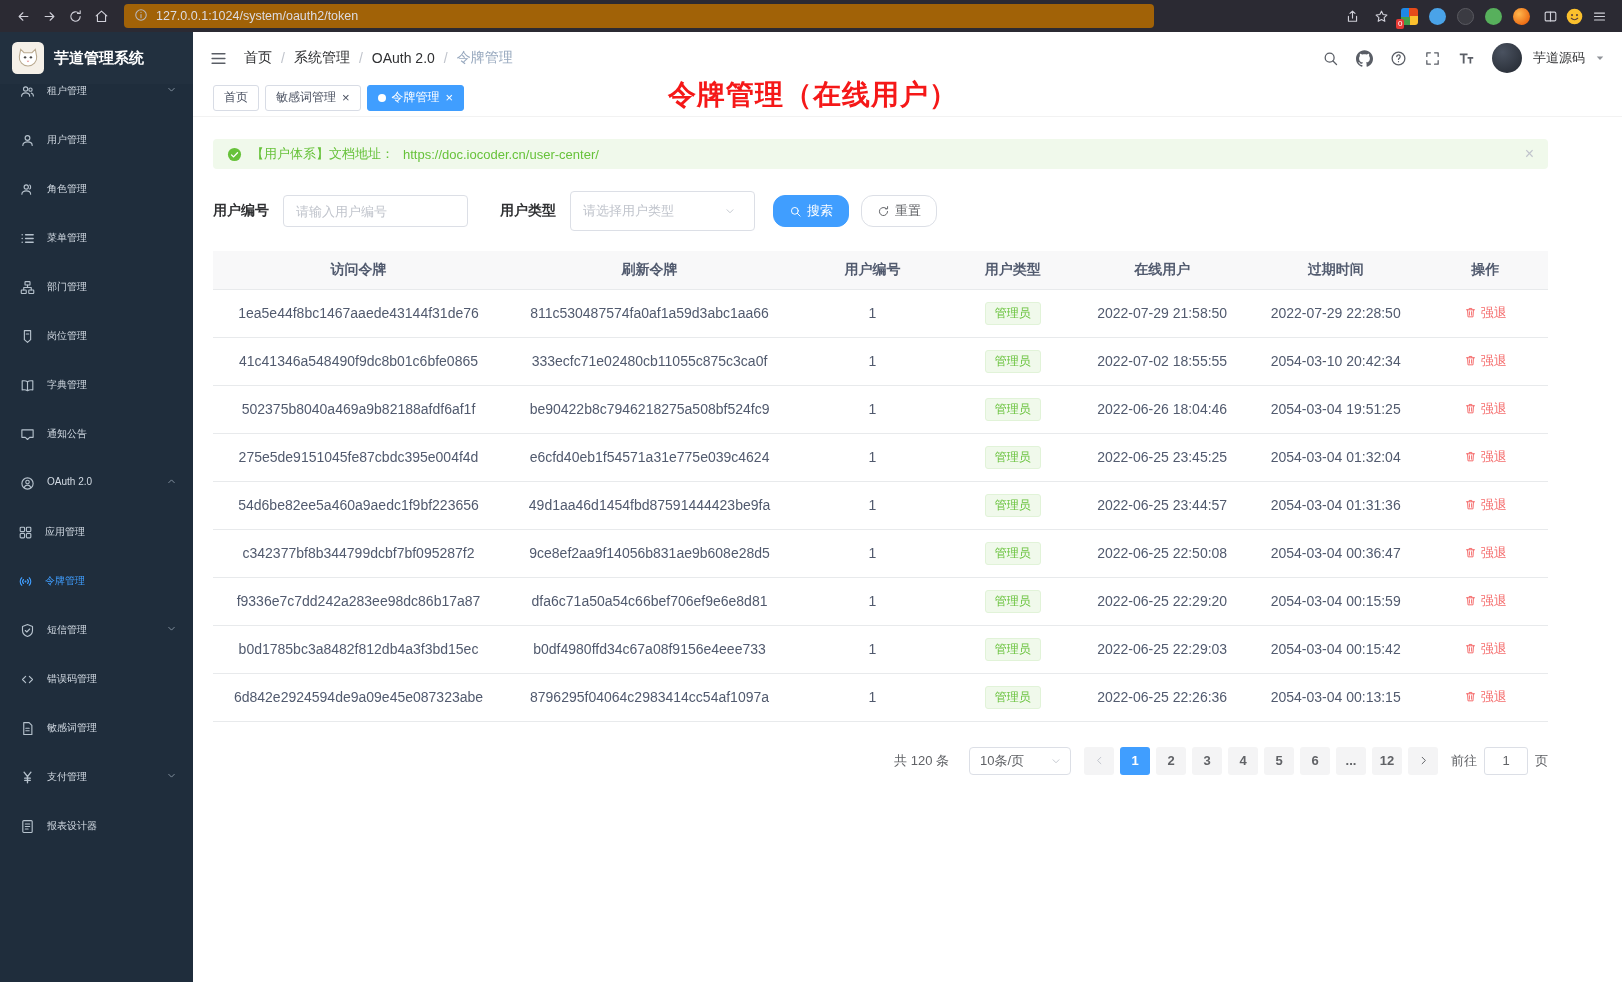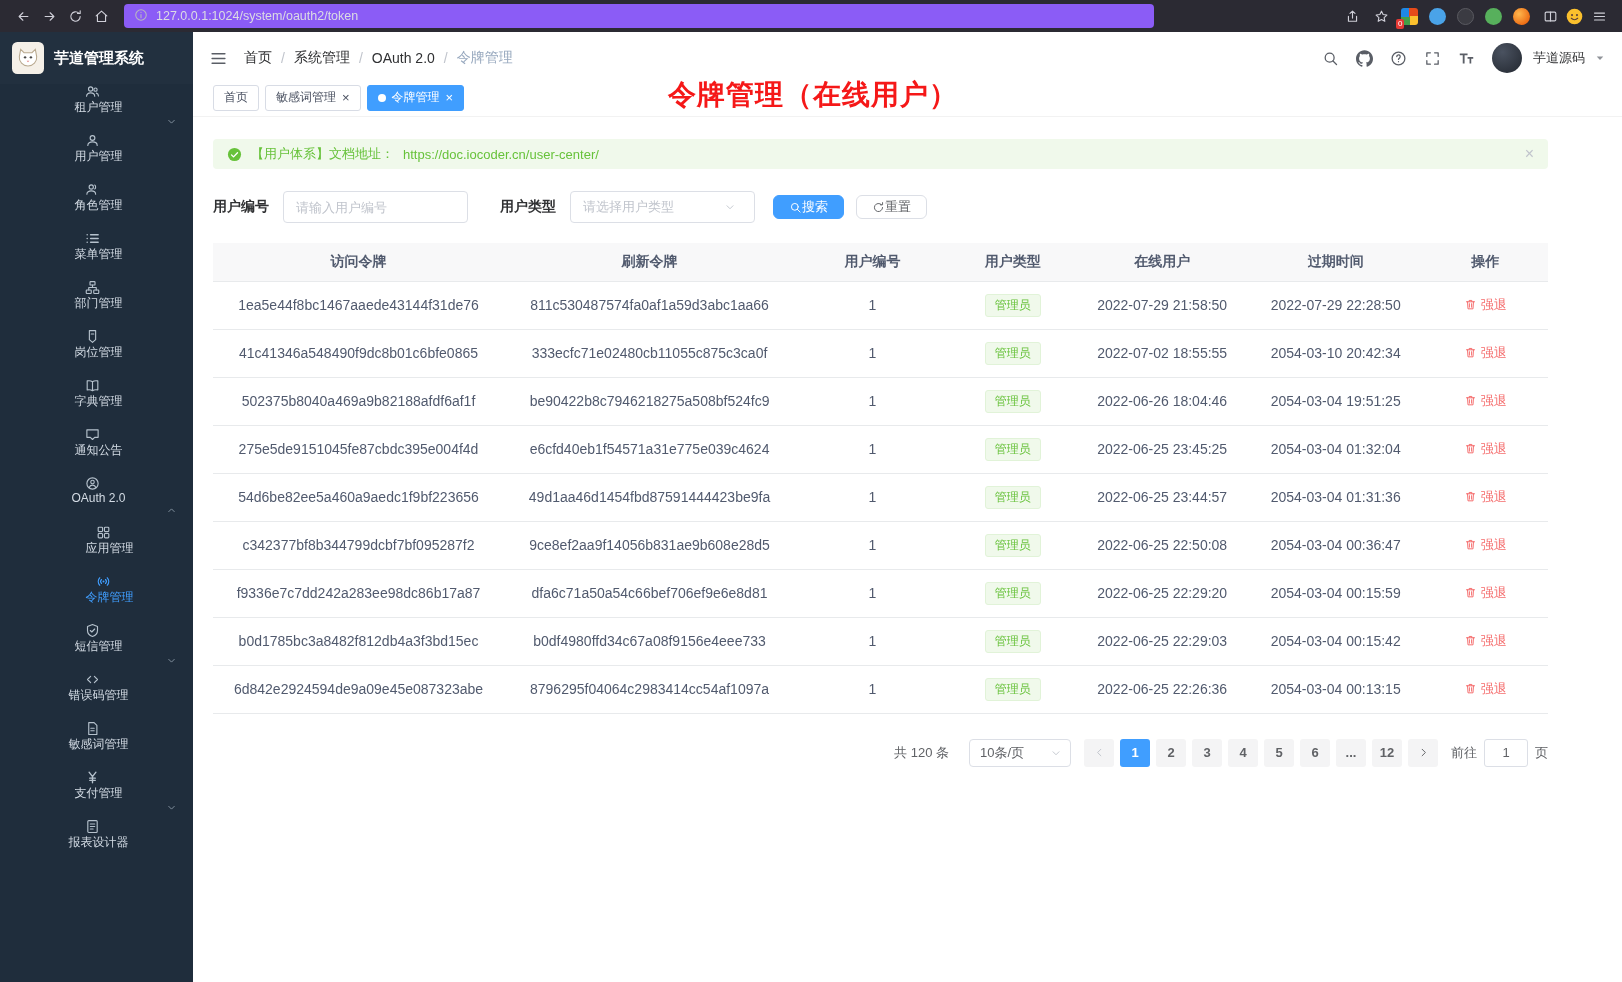--- a/index.html
+++ b/index.html
@@ -5,39 +5,39 @@
   * { box-sizing: border-box; margin: 0; padding: 0; }
   html, body { width: 1622px; height: 982px; overflow: hidden; }
   body { font-family: "Liberation Sans", sans-serif; background: #fff; }
 
   .screen { position: relative; width: 1622px; height: 982px; display: flex; flex-direction: column; overflow: hidden; }
 
   
   .browser { height: 32px; background: #2b2a33; display: flex; align-items: center; padding: 0 10px; color: #d7d7dc; flex: 0 0 auto; }
   .b-icon { width: 26px; height: 24px; display: inline-flex; align-items: center; justify-content: center; border-radius: 4px; color: #cfcfd8; }
   .b-icon svg { width: 15px; height: 15px; }
-  .urlbar { flex: 1; max-width: 1030px; height: 24px; margin: 0 10px; background: #8b5cf6; border-radius: 4px; display: flex; align-items: center; padding: 0 10px; gap: 8px; font-size: 12.5px; color: #dcdce3; }
+  .urlbar { flex: 1; max-width: 1030px; height: 24px; margin: 0 10px; background: #a16207; border-radius: 4px; display: flex; align-items: center; padding: 0 10px; gap: 8px; font-size: 12.5px; color: #dcdce3; }
   .u-info svg { width: 14px; height: 14px; color: #b9b9c0; }
   .b-right { margin-left: auto; display: flex; align-items: center; gap: 3px; }
   .ext { width: 17px; height: 17px; position: relative; display: inline-block; margin: 0 4px; }
   .ext-pixel { background: conic-gradient(#e64a19 0 25%, #fbc02d 0 50%, #43a047 0 75%, #1e88e5 0); border-radius: 3px; }
   .ext .badge { position: absolute; left: -5px; bottom: -4px; background: #e53935; color: #fff; font-size: 8px; line-height: 10px; padding: 0 2px; border-radius: 2px; }
   .c-blue { background: #4aa3e8; border-radius: 50%; }
   .c-dark { background: #3b3b42; border: 1px solid #5a5a61; border-radius: 50%; }
   .c-green { background: #57b05c; border-radius: 50%; }
   .c-orange { background: radial-gradient(circle at 35% 35%, #ffb74d, #e65100); border-radius: 50%; }
   .smiley svg { width: 17px; height: 17px; display: block; }
 
   
   .app { flex: 1; display: flex; min-height: 0; }
   .sidebar { width: 193px; flex: 0 0 193px; background: #1f2d3c; display: flex; flex-direction: column; }
   .logo { height: 52px; display: flex; align-items: center; gap: 10px; padding: 0 12px; color: #fff; font-size: 15px; font-weight: bold; background: #22303f; }
   .logo-img svg { width: 32px; height: 32px; display: block; }
-  .menu-item { height: 49px; display: flex; align-items: center; padding: 0 16px 0 20px; color: #d3dbe4; font-size: 12px; cursor: pointer; flex-direction: column; }
-  .menu-item.sub { padding-left: 42px; }
+  .menu-item { height: 49px; display: flex; padding: 0 16px 0 20px; color: #d3dbe4; font-size: 10px; cursor: pointer; }
+  .menu-item.sub { padding-left: 18px; }
   .mi-icon { width: 15px; height: 15px; margin-right: 12px; color: #b6c2cd; display: inline-flex; }
   .mi-icon svg { width: 15px; height: 15px; }
   .mi-arrow { margin-left: auto; color: #93a1af; display: inline-flex; }
   .mi-arrow svg { width: 11px; height: 11px; }
   .mi-arrow.open svg { transform: rotate(180deg); }
   .menu-item.active, .menu-item.active .mi-icon { color: #409eff; }
 
   .main { flex: 1; min-width: 0; display: flex; flex-direction: column; background: #fff; }
 
   
@@ -69,24 +69,24 @@
   .alert { height: 30px; background: #f0f9eb; border-radius: 4px; display: flex; align-items: center; padding: 0 14px; gap: 9px; font-size: 13px; color: #67c23a; }
   .chk { display: inline-flex; }
   .chk svg { width: 15px; height: 15px; }
   .a-link { color: #67c23a; text-decoration: none; cursor: pointer; }
   .a-close { margin-left: auto; color: #c0c4cc; font-size: 16px; cursor: pointer; }
 
   .filters { display: flex; align-items: center; margin-top: 22px; font-size: 14px; }
   .f-label { font-weight: bold; color: #303133; margin-right: 14px; }
   .f-input { width: 185px; height: 32px; border: 1px solid #dcdfe6; border-radius: 4px; padding: 0 12px; font-size: 13px; color: #606266; font-family: inherit; outline: none; margin-right: 32px; }
   .f-input::placeholder { color: #c0c4cc; }
-  .f-select { width: 185px; height: 32px; border: 1px solid #dcdfe6; border-radius: 4px; display: flex; align-items: center; justify-content: space-between; padding: 0 18px 0 12px; font-size: 13px; color: #c0c4cc; margin-right: 16px; cursor: pointer; }
+  .f-select { width: 185px; height: 40px; border: 1px solid #dcdfe6; border-radius: 4px; display: flex; align-items: center; justify-content: space-between; padding: 0 18px 0 12px; font-size: 13px; color: #c0c4cc; margin-right: 16px; cursor: pointer; }
   .f-caret { display: inline-flex; color: #c0c4cc; }
   .f-caret svg { width: 12px; height: 12px; }
-  .btn { height: 24px; border-radius: 6px; font-size: 13px; display: inline-flex; align-items: center; padding: 0 15px; cursor: pointer; font-family: inherit; }
+  .btn { height: 32px; border-radius: 12px; font-size: 13px; display: inline-flex; align-items: center; gap: 5px; padding: 0 15px; cursor: pointer; font-family: inherit; }
   .btn-primary { background: #409eff; border: 1px solid #409eff; color: #fff; margin-left: 2px; }
   .btn-plain { background: #fff; border: 1px solid #dcdfe6; color: #606266; margin-left: 12px; }
   .btn-ic { display: inline-flex; }
   .btn-ic svg { width: 13px; height: 13px; }
 
   table.tokens { width: 100%; border-collapse: collapse; table-layout: fixed; margin-top: 20px; }
   table.tokens th { background: #f8f8f9; color: #515a6e; font-weight: bold; font-size: 14px; height: 38px; text-align: center; border-bottom: 1px solid #e8eaec; }
   table.tokens td { height: 48px; text-align: center; font-size: 14px; color: #515a6e; border-bottom: 1px solid #e8eaec; white-space: nowrap; overflow: hidden; }
   .tag { display: inline-block; padding: 2px 9px; background: #f0f9eb; border: 1px solid #e1f3d8; color: #67c23a; border-radius: 3px; font-size: 12px; line-height: 17px; }
   .kick { color: #f56c6c; font-size: 13px; display: inline-flex; align-items: center; gap: 4px; cursor: pointer; }

